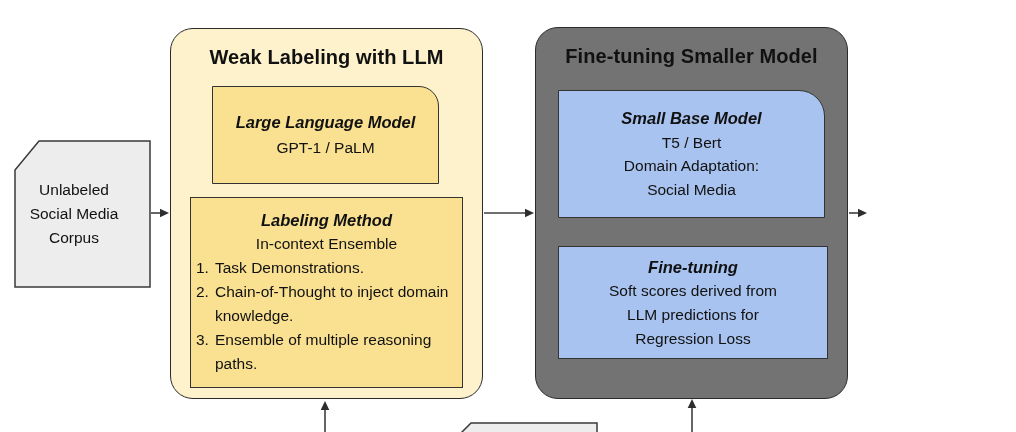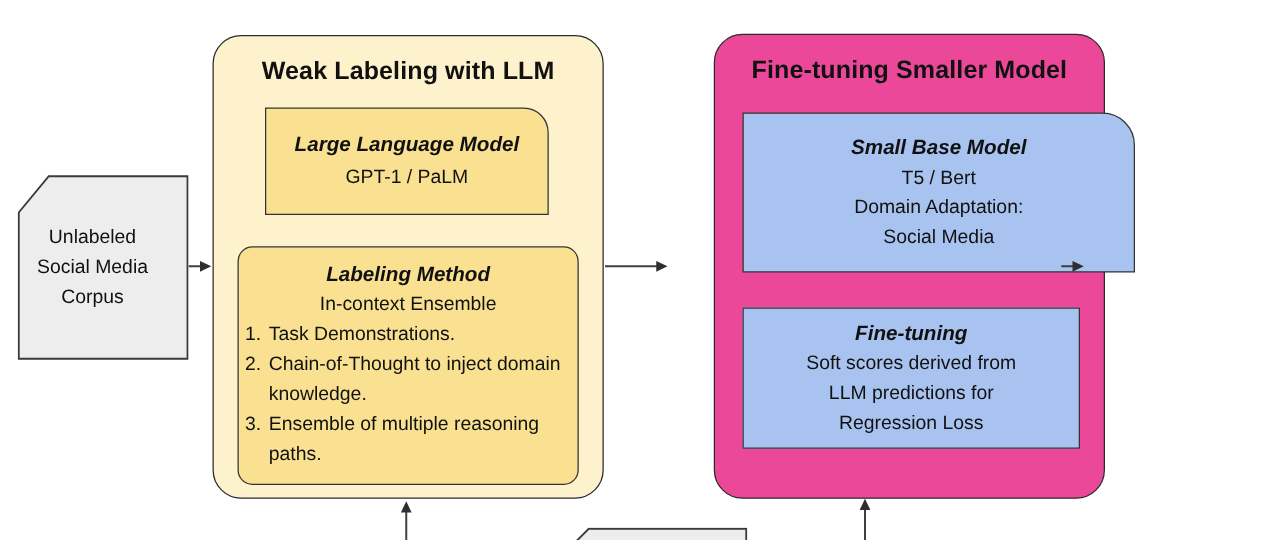--- a/index.html
+++ b/index.html
@@ -29,31 +29,31 @@
   .container-title {
     margin-top:17px; text-align:center; font-size:20px; font-weight:bold;
     letter-spacing:0.1px;
   }
   
   .box { position:absolute; border:1.5px solid #333; }
   .box-title { font-weight:bold; font-style:italic; font-size:16.5px; }
   .box-line  { font-size:15.5px; }
   .vcenter { display:flex; flex-direction:column; align-items:center;
              justify-content:center; text-align:center; }
-  #llm-box { left:41px; top:57px; width:227px; height:86px;
+  #llm-box { left:41px; top:57px; width:227px; height:98px;
              border-radius:0 20px 0 0; line-height:25px; }
   #labeling-box { left:19px; top:168px; width:273px; height:191px;
                   padding:10px 5px 0 5px; line-height:24px; }
   #labeling-box .box-title, #labeling-box .subtitle { text-align:center; }
   #labeling-box .subtitle { font-size:15.5px; }
   .list { margin-top:0; }
   .list-item { display:flex; font-size:15.5px; line-height:24px; }
   .list-item .num { flex:0 0 19px; text-align:left; }
   .list-item .itxt { flex:1; }
-  #base-box { left:22px; top:62px; width:314px; height:128px;
+  #base-box { left:22px; top:62px; width:267px; height:128px;
               border-radius:0 26px 0 0; line-height:23.5px; }
   #ftb-box  { left:22px; top:218px; width:270px; height:113px;
               line-height:24px; }
   
   #end-box {
     position:absolute; left:868px; top:186px; width:124px; height:55px;
     border:1.5px solid #2b2b2b; border-radius:0 13px 0 0;
     display:flex; flex-direction:column; align-items:center;
     justify-content:center; text-align:center;
     font-size:15.5px; line-height:23px;
@@ -81,41 +81,41 @@
   </div>
 
   <div class="container" id="weak-container" style="background-color: rgb(253, 242, 204);">
     <div class="container-title">Weak Labeling with LLM</div>
 
     <div class="box vcenter" id="llm-box" style="background-color: rgb(249, 225, 145);">
       <div class="box-title">Large Language Model</div>
       <div class="box-line">GPT-1 / PaLM</div>
     </div>
 
-    <div class="box" id="labeling-box" style="background-color: rgb(249, 225, 145); border-radius: 12px;">
+    <div class="box" id="labeling-box" style="background-color: rgb(249, 225, 145);">
       <div class="box-title">Labeling Method</div>
       <div class="subtitle">In-context Ensemble</div>
       <div class="list">
         <div class="list-item">
           <span class="num">1.</span>
           <span class="itxt">Task Demonstrations.</span>
         </div>
         <div class="list-item">
           <span class="num">2.</span>
           <span class="itxt">Chain-of-Thought to inject domain knowledge.</span>
         </div>
         <div class="list-item">
           <span class="num">3.</span>
           <span class="itxt">Ensemble of multiple reasoning paths.</span>
         </div>
       </div>
     </div>
   </div>
 
-  <div class="container" id="ft-container" style="background-color: #ec4899; margin-left: 36px;">
+  <div class="container" id="ft-container" style="background-color: #737373;">
     <div class="container-title">Fine-tuning Smaller Model</div>
 
     <div class="box vcenter" id="base-box" style="background-color: rgb(168, 195, 239);">
       <div class="box-title">Small Base Model</div>
       <div class="box-line">T5 / Bert</div>
       <div class="box-line">Domain Adaptation:</div>
       <div class="box-line">Social Media</div>
     </div>
 
     <div class="box vcenter" id="ftb-box" style="background-color: rgb(168, 195, 239);">

